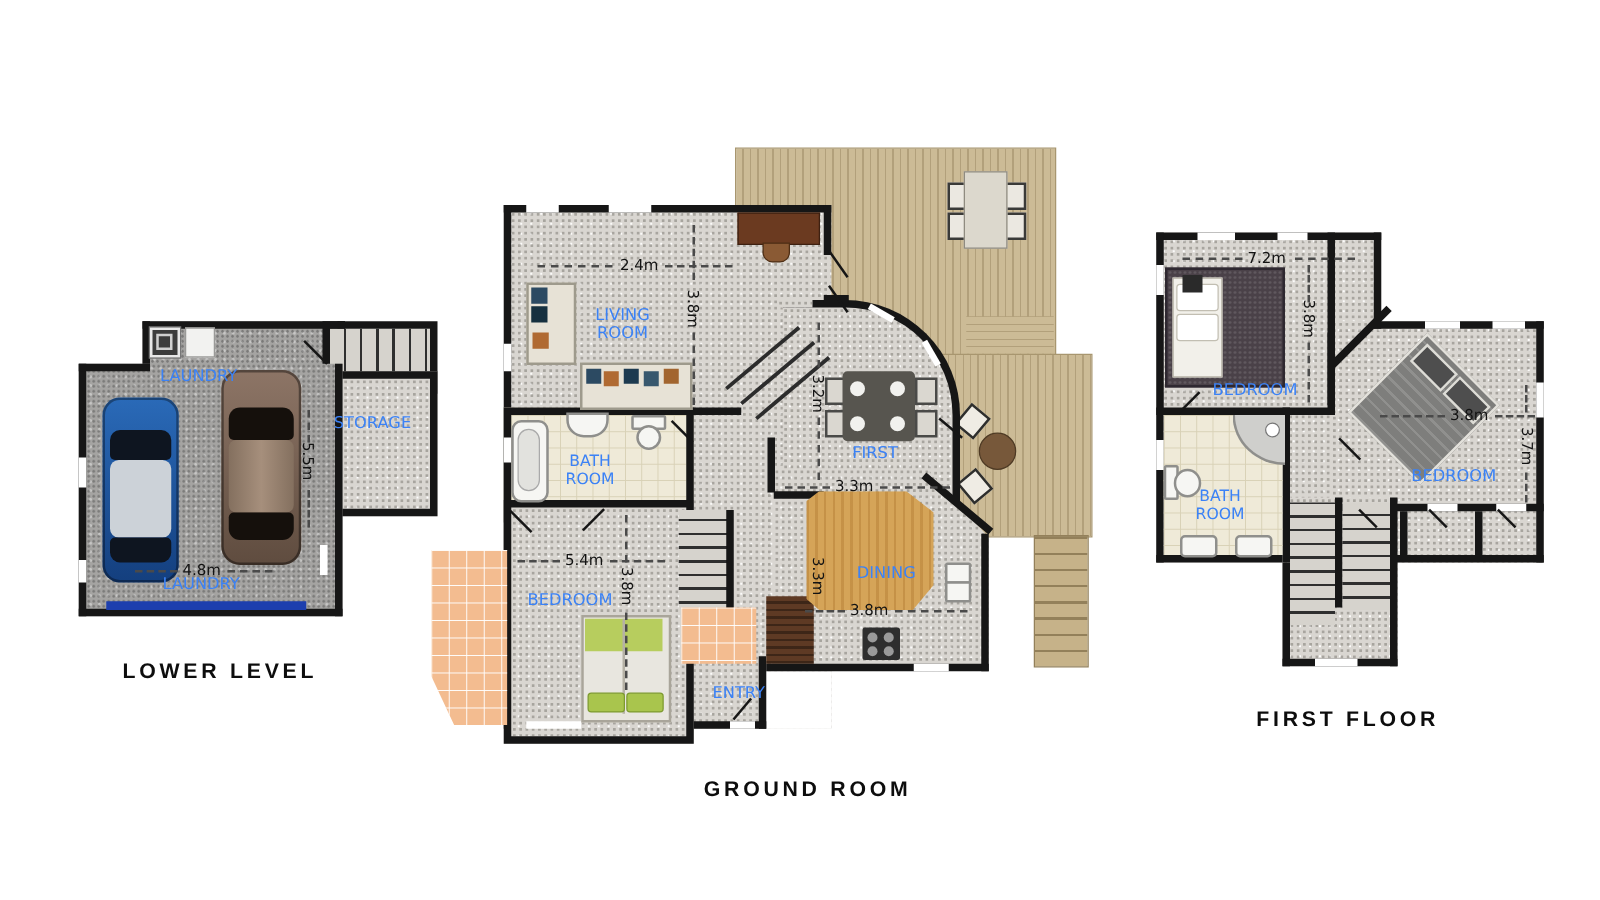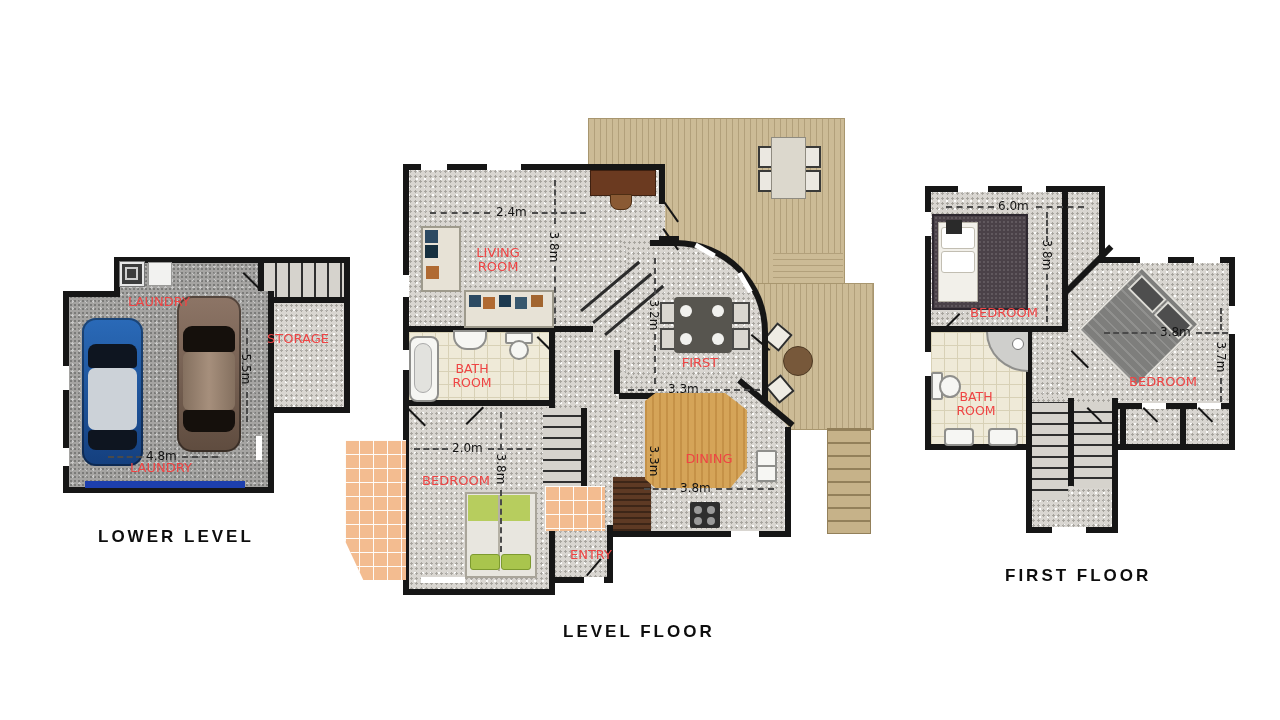--- a/index.html
+++ b/index.html
@@ -28,21 +28,21 @@
     background-size:14px 14px}
   .deckv{background:repeating-linear-gradient(90deg,#ccbb96 0 5px,#b2a07b 5px 6px)}
   .deckh{background:repeating-linear-gradient(0deg,#ccbb96 0 5px,#b2a07b 5px 6px)}
   .wood{background-color:#d5a458;
     background-image:repeating-linear-gradient(90deg,rgba(150,90,20,.25) 0 2px,transparent 2px 7px)}
   .dwood{background-color:#5e3a24;
     background-image:repeating-linear-gradient(0deg,rgba(0,0,0,.35) 0 2px,transparent 2px 6px)}
   .treadsv{background:repeating-linear-gradient(90deg,#d6d3cd 0 11px,#2f2f2f 11px 13px)}
   .treadsh{background:repeating-linear-gradient(0deg,#d6d3cd 0 9px,#2f2f2f 9px 11px)}
   .dsteps{background:repeating-linear-gradient(0deg,#c6b289 0 11px,#93805a 11px 13px)}
-  .lab{position:absolute;color:#ef4444;font-size:13px;line-height:1.08;text-align:center}
+  .lab{position:absolute;color:#3b82f6;font-size:13px;line-height:1.08;text-align:center}
   .dim{position:absolute;color:#131313;font-size:12px;white-space:nowrap}
   .dimv{transform:rotate(90deg)}
   .title{position:absolute;color:#0d0d0d;font-weight:bold;font-size:17px;letter-spacing:3px;
          white-space:nowrap;font-family:"Liberation Sans",sans-serif}
   .dash{position:absolute;border-top:2px dashed #4a4a4a;height:0}
   .dashv{position:absolute;border-left:2px dashed #4a4a4a;width:0}
   .fixt{position:absolute;background:#f6f6f3;border:2px solid #8f8f8c;border-radius:4px}
 </style>
 </head>
 <body>
@@ -207,41 +207,41 @@
   <div class="a tileo" style="left:345px;top:440px;width:61px;height:140px;clip-path:polygon(0 0,100% 0,100% 100%,30% 100%,0 72%)"></div>
 
   <div class="dim" style="left:496px;top:205px">2.4m</div>
   <div class="dash" style="left:430px;top:212px;width:60px"></div>
   <div class="dash" style="left:532px;top:212px;width:54px"></div>
   <div class="dim dimv" style="left:539px;top:240px">3.8m</div>
   <div class="dashv" style="left:554px;top:180px;height:44px"></div>
   <div class="dashv" style="left:554px;top:266px;height:58px"></div>
   <div class="lab" style="left:466px;top:246px;width:64px">LIVING ROOM</div>
   <div class="lab" style="left:446px;top:362px;width:52px;font-size:12.5px">BATH ROOM</div>
-  <div class="dim" style="left:452px;top:441px">2.0m</div>
+  <div class="dim" style="left:452px;top:441px">5.4m</div>
   <div class="dash" style="left:414px;top:448px;width:34px"></div>
   <div class="dash" style="left:488px;top:448px;width:44px"></div>
   <div class="dim dimv" style="left:486px;top:462px">3.8m</div>
   <div class="dashv" style="left:500px;top:412px;height:38px"></div>
   <div class="dashv" style="left:500px;top:490px;height:62px"></div>
   <div class="lab" style="left:420px;top:474px;width:72px">BEDROOM</div>
   <div class="dim dimv" style="left:639px;top:308px">3.2m</div>
   <div class="dashv" style="left:654px;top:258px;height:36px"></div>
   <div class="dashv" style="left:654px;top:334px;height:50px"></div>
   <div class="lab" style="left:672px;top:356px;width:56px">FIRST</div>
   <div class="dim" style="left:668px;top:382px">3.3m</div>
   <div class="dash" style="left:628px;top:389px;width:36px"></div>
   <div class="dash" style="left:704px;top:389px;width:56px"></div>
   <div class="dim dimv" style="left:639px;top:454px">3.3m</div>
   <div class="lab" style="left:676px;top:452px;width:66px">DINING</div>
   <div class="dim" style="left:680px;top:481px">3.8m</div>
   <div class="dash" style="left:644px;top:488px;width:32px"></div>
   <div class="dash" style="left:716px;top:488px;width:58px"></div>
   <div class="lab" style="left:566px;top:548px;width:50px">ENTRY</div>
-  <div class="title" style="left:563px;top:622px">LEVEL FLOOR</div>
+  <div class="title" style="left:563px;top:622px">GROUND ROOM</div>
 </div>
 
 <div class="a">
   <div class="a speckle" style="left:925px;top:186px;width:180px;height:264px"></div>
   <div class="a speckle" style="left:1065px;top:257px;width:170px;height:193px"></div>
   <div class="a speckle" style="left:1026px;top:398px;width:92px;height:135px"></div>
 
   <div class="wall" style="left:925px;top:186px;width:180px;height:6px"></div>
   <div class="wall" style="left:1099px;top:186px;width:6px;height:77px"></div>
   <div class="wall" style="left:1099px;top:257px;width:136px;height:6px"></div>
@@ -299,21 +299,21 @@
     <div class="a" style="left:2px;top:4px;width:32px;height:20px;background:#fff;border:1px solid #c2beb2;border-radius:3px"></div>
     <div class="a" style="left:2px;top:28px;width:32px;height:20px;background:#fff;border:1px solid #c2beb2;border-radius:3px"></div>
   </div>
   <div class="a" style="left:946px;top:220px;width:16px;height:14px;background:#2a2a2a"></div>
 
   <div class="a" style="left:1098px;top:282px;width:78px;height:86px;transform:rotate(45deg);background:#7e7e7c;background-image:repeating-linear-gradient(0deg,rgba(255,255,255,.14) 0 2px,transparent 2px 8px);border:2px solid #e3e1db">
     <div class="a" style="left:4px;top:4px;width:31px;height:16px;background:#4e4e4e;border:2px solid #dddcd6"></div>
     <div class="a" style="left:41px;top:4px;width:31px;height:16px;background:#4e4e4e;border:2px solid #dddcd6"></div>
   </div>
 
-  <div class="dim" style="left:998px;top:199px">6.0m</div>
+  <div class="dim" style="left:998px;top:199px">7.2m</div>
   <div class="dash" style="left:946px;top:206px;width:48px"></div>
   <div class="dash" style="left:1036px;top:206px;width:48px"></div>
   <div class="dim dimv" style="left:1032px;top:248px">3.8m</div>
   <div class="dashv" style="left:1046px;top:212px;height:30px"></div>
   <div class="dashv" style="left:1046px;top:274px;height:48px"></div>
   <div class="lab" style="left:968px;top:306px;width:72px">BEDROOM</div>
   <div class="dim" style="left:1160px;top:325px">3.8m</div>
   <div class="dash" style="left:1104px;top:332px;width:52px"></div>
   <div class="dash" style="left:1196px;top:332px;width:32px"></div>
   <div class="dim dimv" style="left:1206px;top:350px">3.7m</div>

